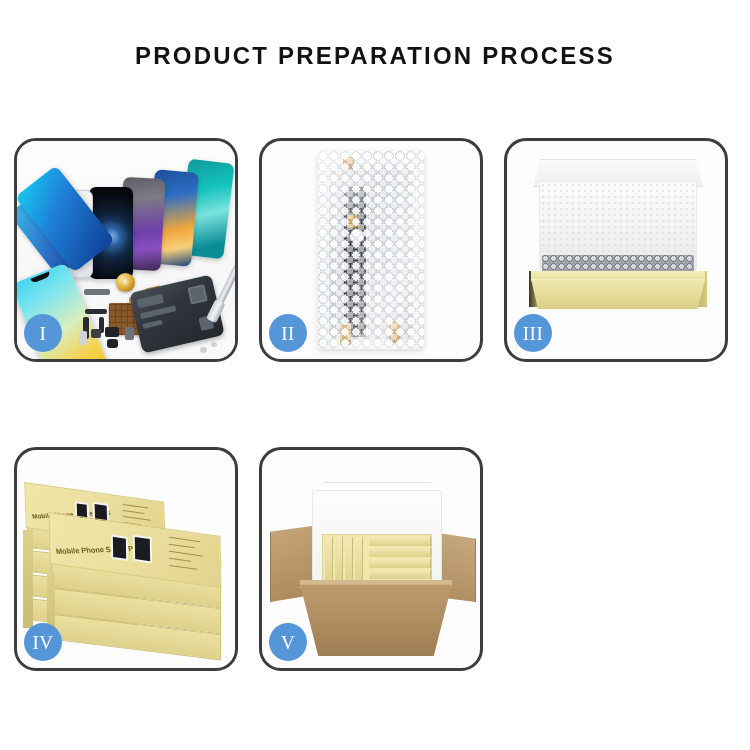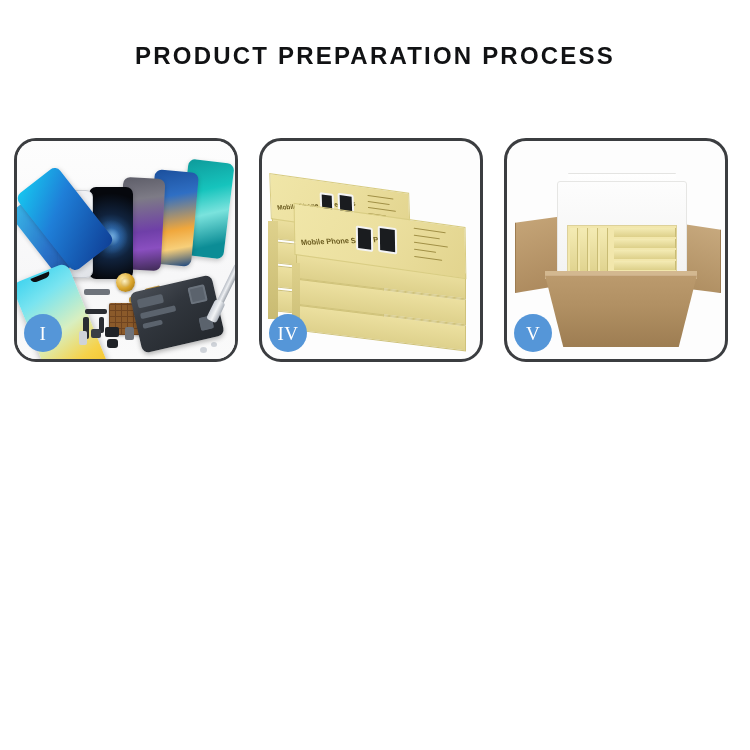--- a/index.html
+++ b/index.html
@@ -308,21 +308,54 @@
           <i class="ci2"></i>
           <i class="ci3"></i>
           <i class="ci4"></i>
           <i class="ci5"></i>
         </div>
         <div class="driver"></div>
       </div>
       <div class="badge">I</div>
     </div>
 
-
+    <div class="panel">
+      <div class="stage">
+        <div class="bagwrap">
+          <div class="bag">
+            <div class="inner"></div>
+            <div class="strip"></div>
+            <div class="bwhite"></div>
+            <div class="ctab ct1"></div>
+            <div class="ctab ct2"></div>
+            <div class="ctab ct3"></div>
+            <div class="ctab ct4"></div>
+            <div class="bubbles"></div>
+            <div class="bubbles2"></div>
+            <div class="bagsheen"></div>
+          </div>
+        </div>
+      </div>
+      <div class="badge">II</div>
+    </div>
+
+    <div class="panel">
+      <div class="stage">
+        <div class="b3">
+          <div class="b3-lidback"></div>
+          <div class="b3-foam"></div>
+          <div class="b3-bubble"></div>
+          <div class="b3-sideL"></div>
+          <div class="b3-sideR"></div>
+          <div class="b3-lip"></div>
+          <div class="b3-front"></div>
+        </div>
+      </div>
+      <div class="badge">III</div>
+    </div>
 
     <div class="panel">
       <div class="stage">
         <div class="b4">
 
           <div class="slab" style="left:8px; top:64px;  width:112px; height:22px; transform:skewY(6deg);"></div>
           <div class="slab" style="left:8px; top:88px;  width:112px; height:22px; transform:skewY(6deg);"></div>
           <div class="slab" style="left:8px; top:112px; width:112px; height:22px; transform:skewY(6deg);"></div>
           <div class="slab" style="left:8px; top:136px; width:112px; height:22px; transform:skewY(6deg);"></div>
 

